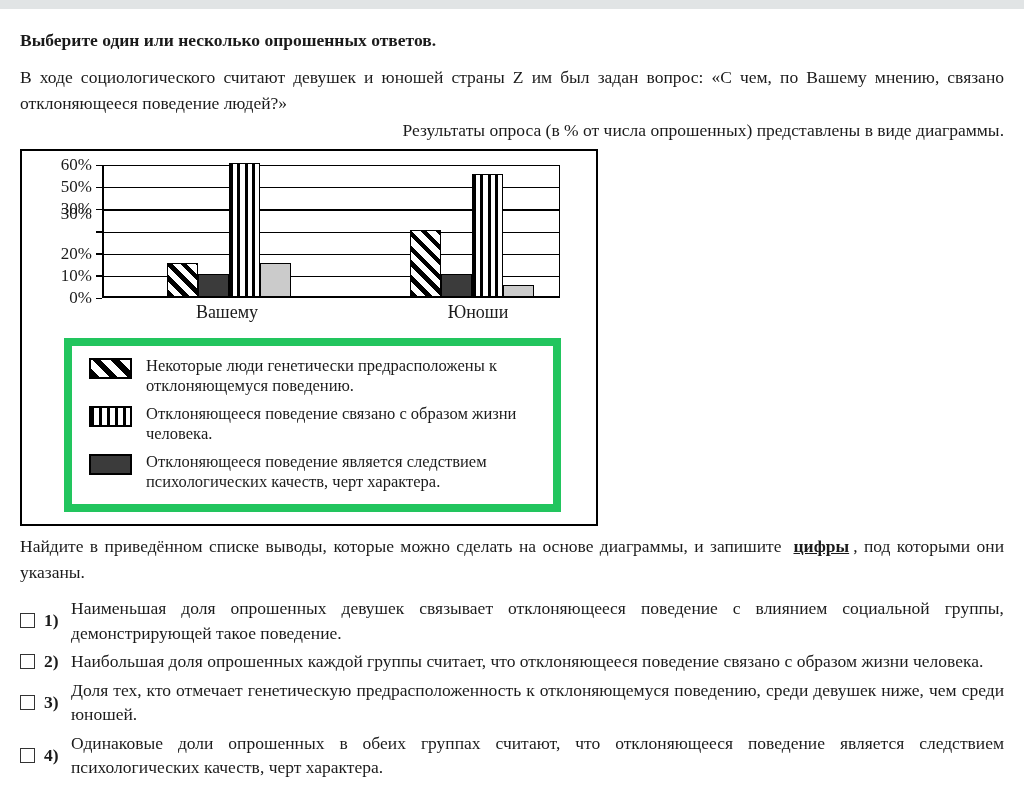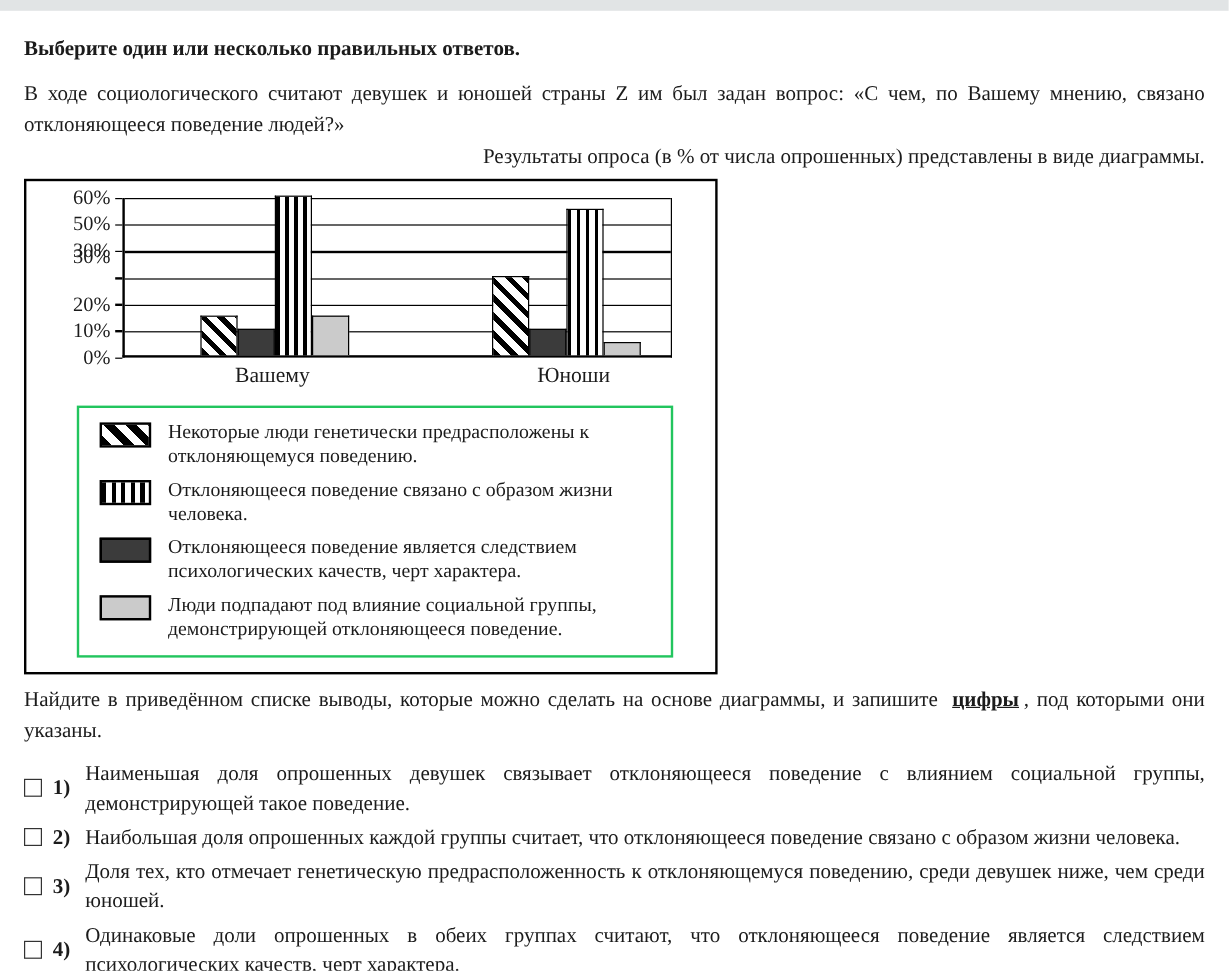--- a/index.html
+++ b/index.html
@@ -47,21 +47,21 @@
   .p-vstripe{ background: repeating-linear-gradient(90deg, #000 0 3px, #fff 3px 7.5px); }
   .p-light  { background: #cbcbcb; }
 
   .cat-row { position: relative; height: 24px; margin: 4px 36px 0 80px; }
   .cat-label {
     position: absolute; transform: translateX(-50%);
     font-size: 18px; white-space: nowrap;
   }
 
   .legend-box {
-    border: 2px solid #22c55e; margin: 12px 35px 0 42px;
+    border: 8px solid #22c55e; margin: 12px 35px 0 42px;
     padding: 10px 8px 4px 17px;
   }
   .legend-row { display: flex; align-items: flex-start; margin-bottom: 8px; }
   .swatch { width: 43px; height: 21px; border: 2px solid #000; flex: none; margin-top: 2px; }
   .swatch.p-hatch  { background: repeating-linear-gradient(45deg, #000 0 6px, #fff 6px 13px); }
   .swatch.p-vstripe{ background: repeating-linear-gradient(90deg, #000 0 3.5px, #fff 3.5px 8px); }
   .legend-text { font-size: 16.5px; line-height: 20px; margin-left: 14px; width: 412px; }
 
   
   .prompt { font-size: 17.5px; line-height: 26px; text-align: justify; margin-top: 7px; }
@@ -76,21 +76,21 @@
   .opt-num { font-weight: bold; font-size: 17.5px; flex: none; width: 27px; }
   .opt-text { flex: 1; font-size: 17.5px; line-height: 24.5px; text-align: justify; }
 </style>
 </head>
 <body>
 
 <div class="top-bar"></div>
 
 <div class="content">
 
-  <div class="instruction">Выберите один или несколько правильных ответов.</div>
+  <div class="instruction">Выберите один или несколько опрошенных ответов.</div>
 
   <p class="intro-p">В ходе социологического считают девушек и юношей страны Z им был задан вопрос: «С чем, по Вашему мнению, связано отклоняющееся поведение людей?»</p>
   <p class="intro-p2">Результаты опроса (в % от числа опрошенных) представлены в виде диаграммы.</p>
 
   <div class="chart-box">
     <div class="plot-zone">
       <div class="plot" id="plot">
           <div class="gridline" style="top: 0px;"></div>
           <div class="tickmark" style="top: -0.5px;"></div>
           <div class="gridline" style="top: 22.1667px;"></div>
@@ -133,24 +133,20 @@
           <span class="legend-text">Некоторые люди генетически предрасположены к отклоняющемуся поведению.</span>
         </div>
         <div class="legend-row">
           <span class="swatch p-vstripe"></span>
           <span class="legend-text">Отклоняющееся поведение связано с образом жизни человека.</span>
         </div>
         <div class="legend-row">
           <span class="swatch p-dark"></span>
           <span class="legend-text">Отклоняющееся поведение является следствием психологических качеств, черт характера.</span>
         </div>
-        <div class="legend-row">
-          <span class="swatch p-light"></span>
-          <span class="legend-text">Люди подпадают под влияние социальной группы, демонстрирующей отклоняющееся поведение.</span>
-        </div>
       </div>
   </div>
 
   <p class="prompt">
     <span>Найдите в приведённом списке выводы, которые можно сделать на основе диаграммы, и запишите</span><span class="kw">цифры</span><span>, под которыми они указаны.</span>
   </p>
 
   <div class="options" id="options">
       <div class="option-row">
         <span class="checkbox"></span>

